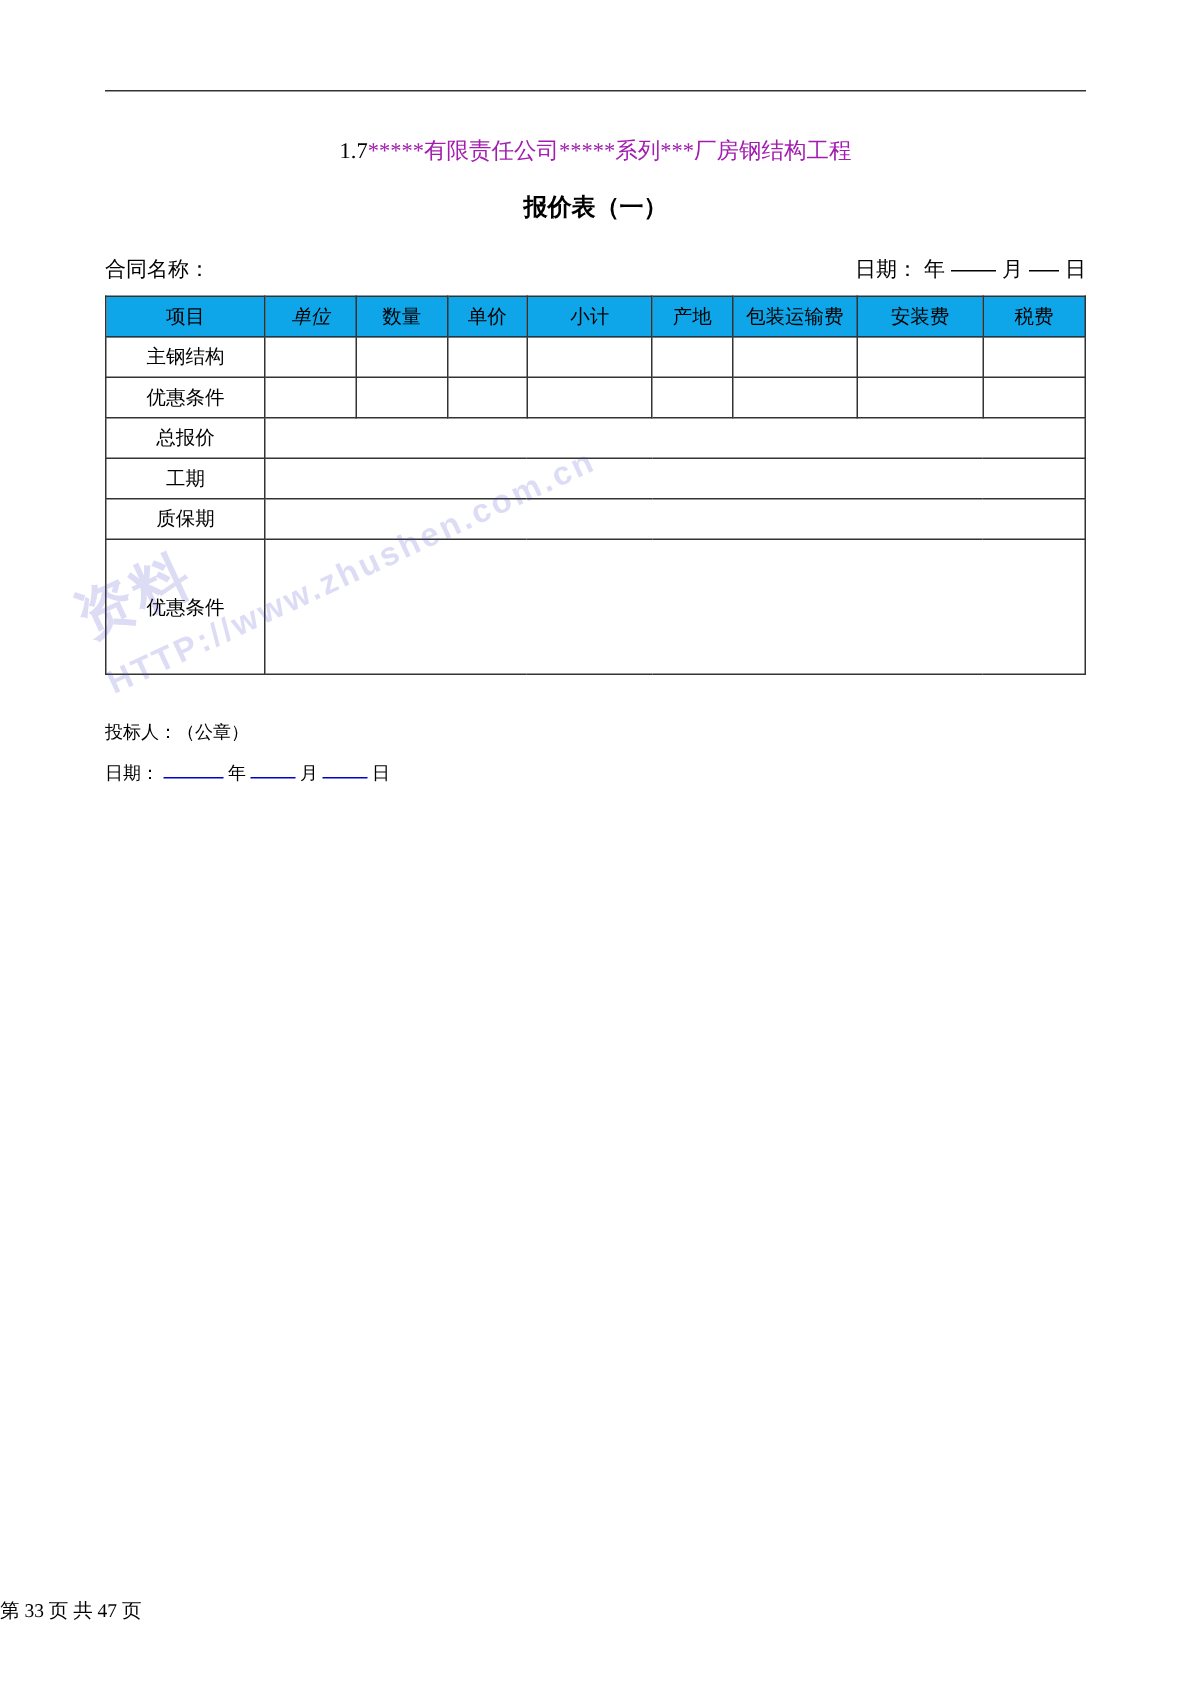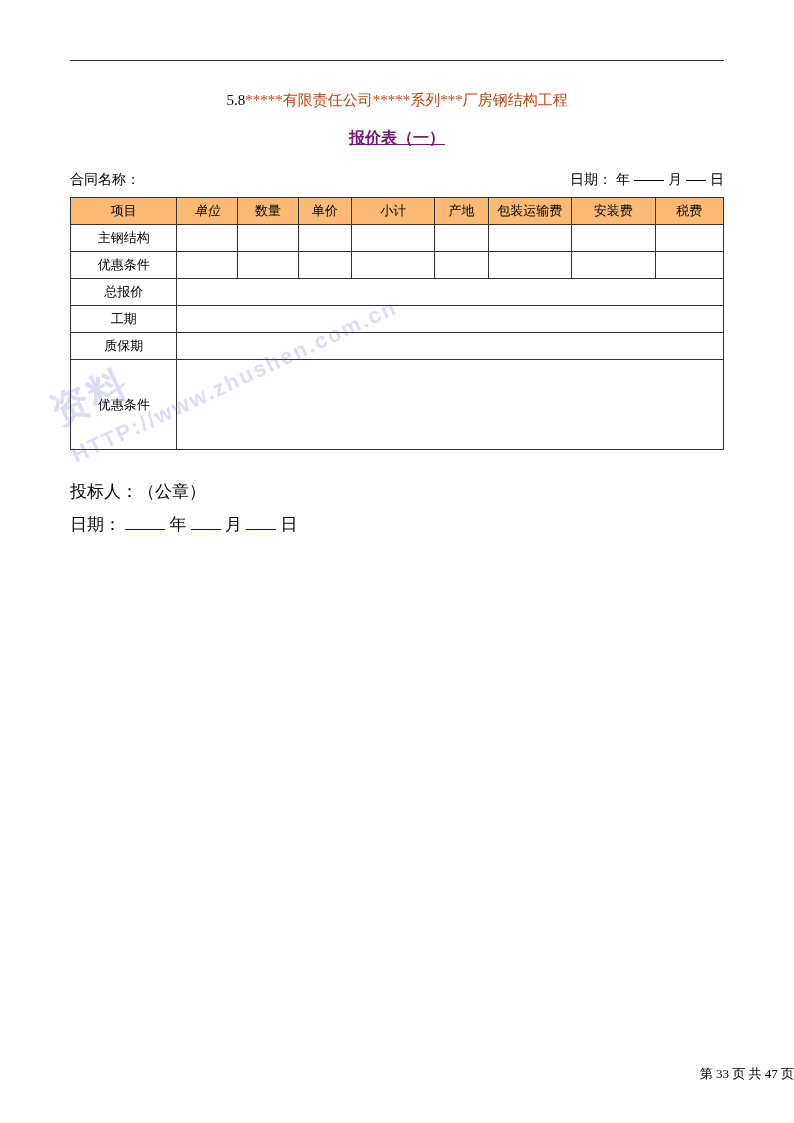--- a/index.html
+++ b/index.html
@@ -32,30 +32,29 @@
     }
 
     .section-title {
       text-align: center;
       font-size: 15px;
       margin-bottom: 18px;
       color: #000;
     }
 
     .section-title .blue {
-      color: #c2410c;
+      color: #a21caf;
     }
 
     .report-title {
       text-align: center;
       font-size: 16px;
       font-weight: bold;
-      color: #701a75;
+      color: #000000;
       margin-bottom: 22px;
-      text-decoration: underline;
     }
 
     .contract-row {
       display: flex;
       justify-content: space-between;
       align-items: center;
       margin-bottom: 8px;
       font-size: 14px;
     }
 
@@ -80,21 +79,21 @@
     table.main-table th,
     table.main-table td {
       border: 1px solid #333;
       text-align: center;
       vertical-align: middle;
       padding: 4px 3px;
       font-size: 13px;
     }
 
     table.main-table th {
-      background: #fdba74;
+      background: #0ea5e9;
       font-weight: normal;
     }
 
     .col-item { width: 70px; }
     .col-unit { width: 40px; font-style: italic; }
     .col-qty  { width: 40px; }
     .col-uprice { width: 35px; }
     .col-subtotal { width: 55px; }
     .col-origin { width: 35px; }
     .col-pkg { width: 55px; }
@@ -106,34 +105,34 @@
       vertical-align: top;
       padding-top: 5px;
     }
 
     .footer-section {
       margin-top: 20px;
     }
 
     .footer-line {
       color: #0000cc;
-      font-size: 17px;
+      font-size: 12px;
       margin-bottom: 10px;
     }
 
     .footer-line span {
       color: #000;
     }
 
     .page-number {
       position: absolute;
       bottom: 40px;
       left: 0;
       right: 0;
-      text-align: right;
+      text-align: left;
       font-size: 13px;
       color: #000;
     }
 
     
     .watermark {
       position: absolute;
       top: 250px;
       left: 100px;
       width: 580px;
@@ -157,21 +156,21 @@
     .wm2 { display: block; margin-bottom: 8px; }
   </style>
 </head>
 <body>
 
 <div class="page">
 
   <div class="top-line"></div>
 
   <div class="section-title">
-    <span>5.8</span><span class="blue">*****有限责任公司*****系列***厂房钢结构工程</span>
+    <span>1.7</span><span class="blue">*****有限责任公司*****系列***厂房钢结构工程</span>
   </div>
 
   <div class="report-title">报价表（一）</div>
 
   <div class="contract-row">
     <div class="contract-name">
       <span>合同名称：</span>
     </div>
     <div class="date-row">
       <span>日期：</span>

